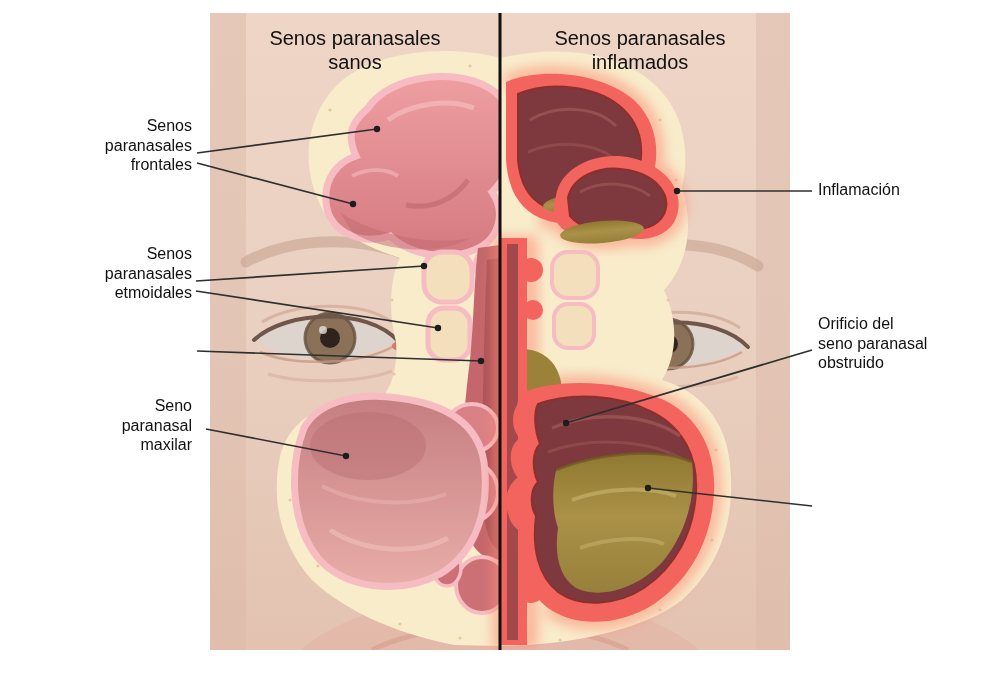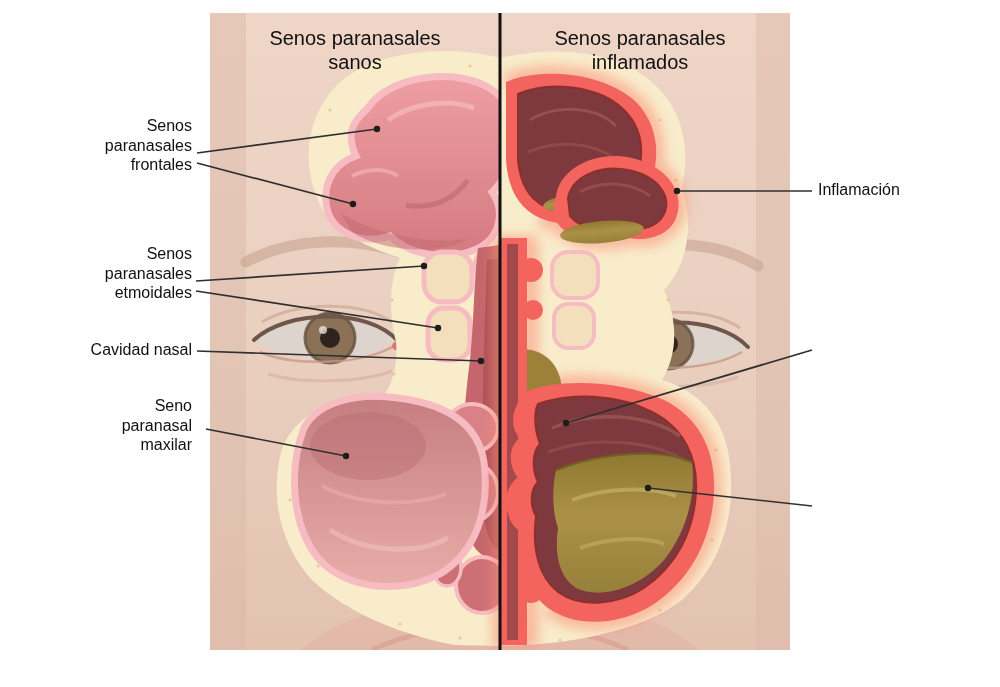--- a/index.html
+++ b/index.html
@@ -254,20 +254,22 @@
 sanos</div>
   <div class="lbl title center" style="left:515px;top:26px;width:250px;">Senos paranasales
 inflamados</div>
 
   <div class="lbl right-align" style="left:52px;top:116px;width:140px;">Senos
 paranasales
 frontales</div>
   <div class="lbl right-align" style="left:52px;top:244px;width:140px;">Senos
 paranasales
 etmoidales</div>
-  <div class="lbl right-align" style="left:32px;top:340px;width:160px;">Cavidad nasal</div>
   <div class="lbl" style="left:818px;top:180px;width:170px;">Inflamación</div>
 
   <div class="lbl right-align" style="left:52px;top:396px;width:140px;">Seno
 paranasal
 maxilar</div>
+  <div class="lbl" style="left:818px;top:314px;width:175px;">Orificio del
+seno paranasal
+obstruido</div>
 
 </div>
 
 </body></html>

